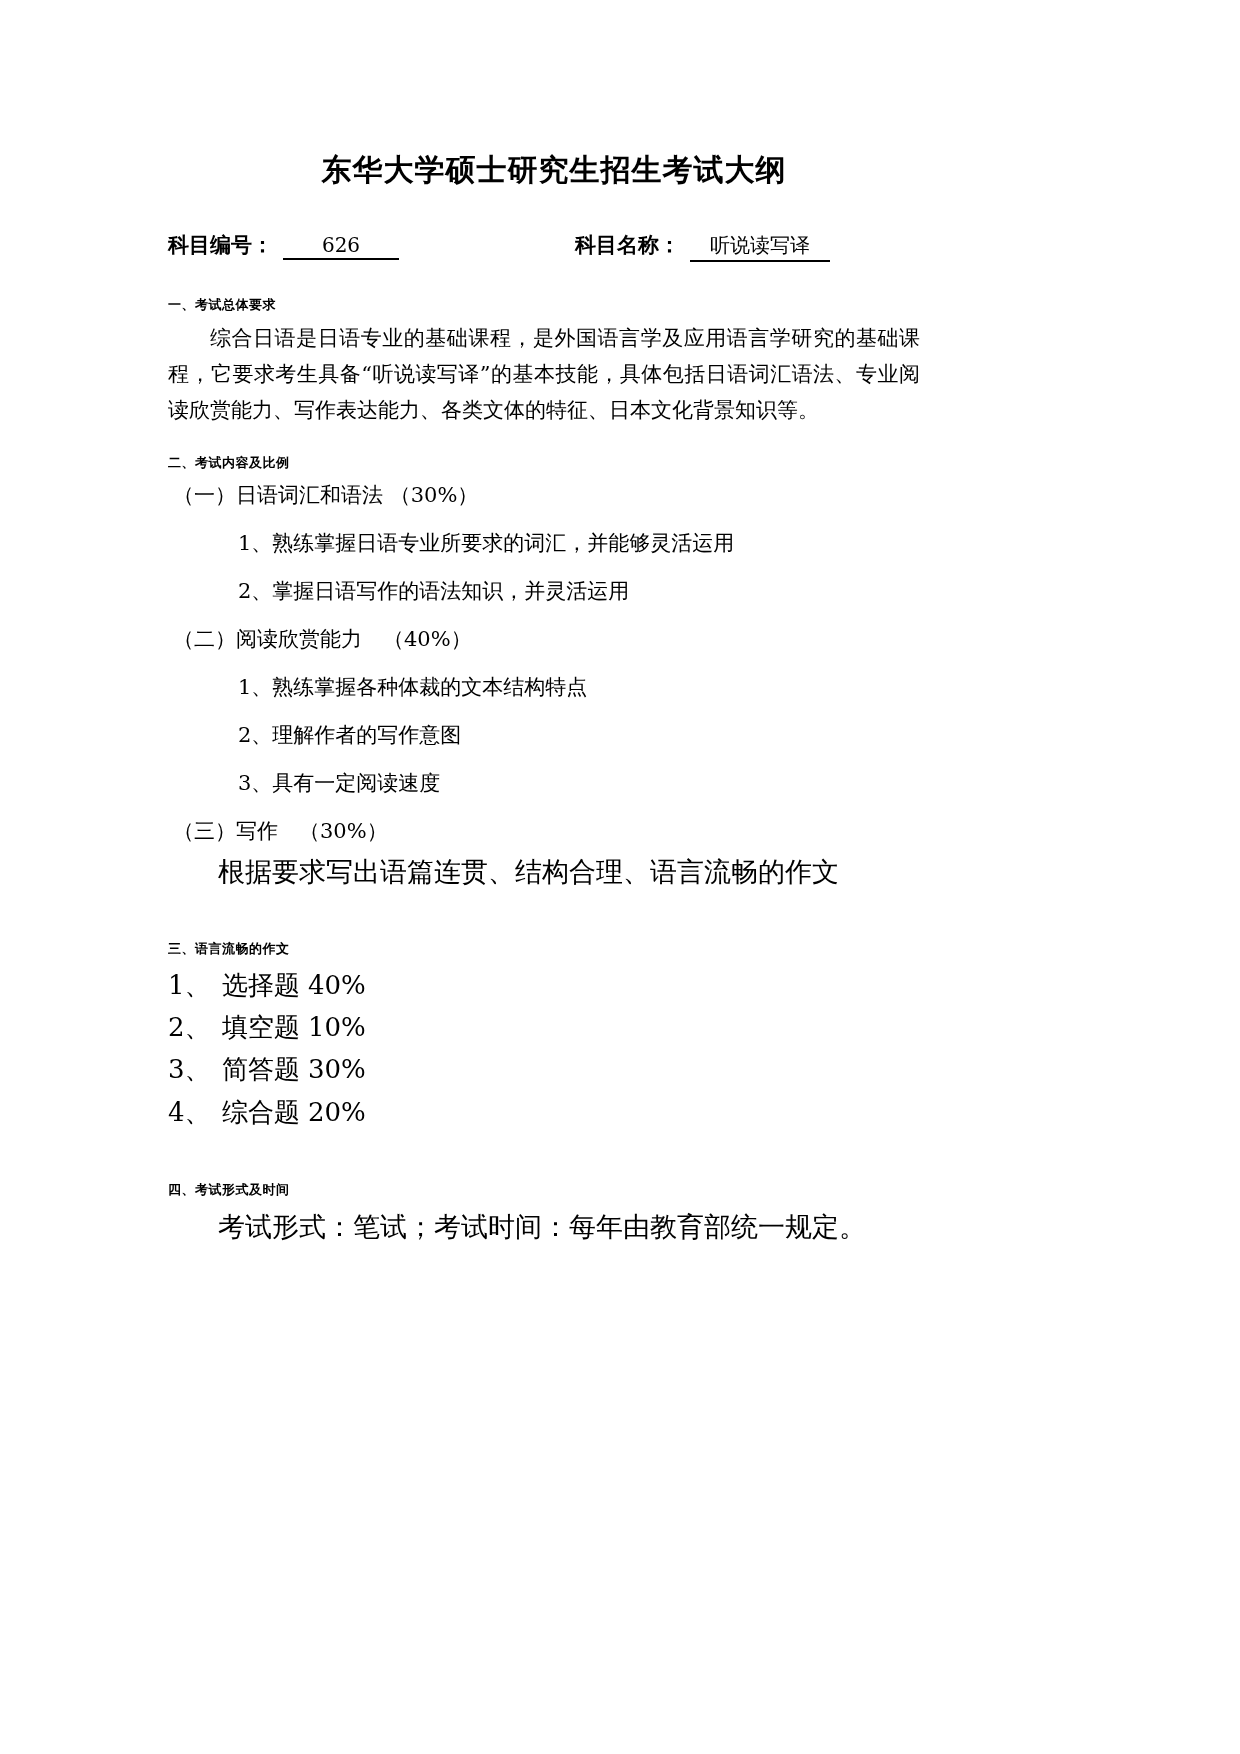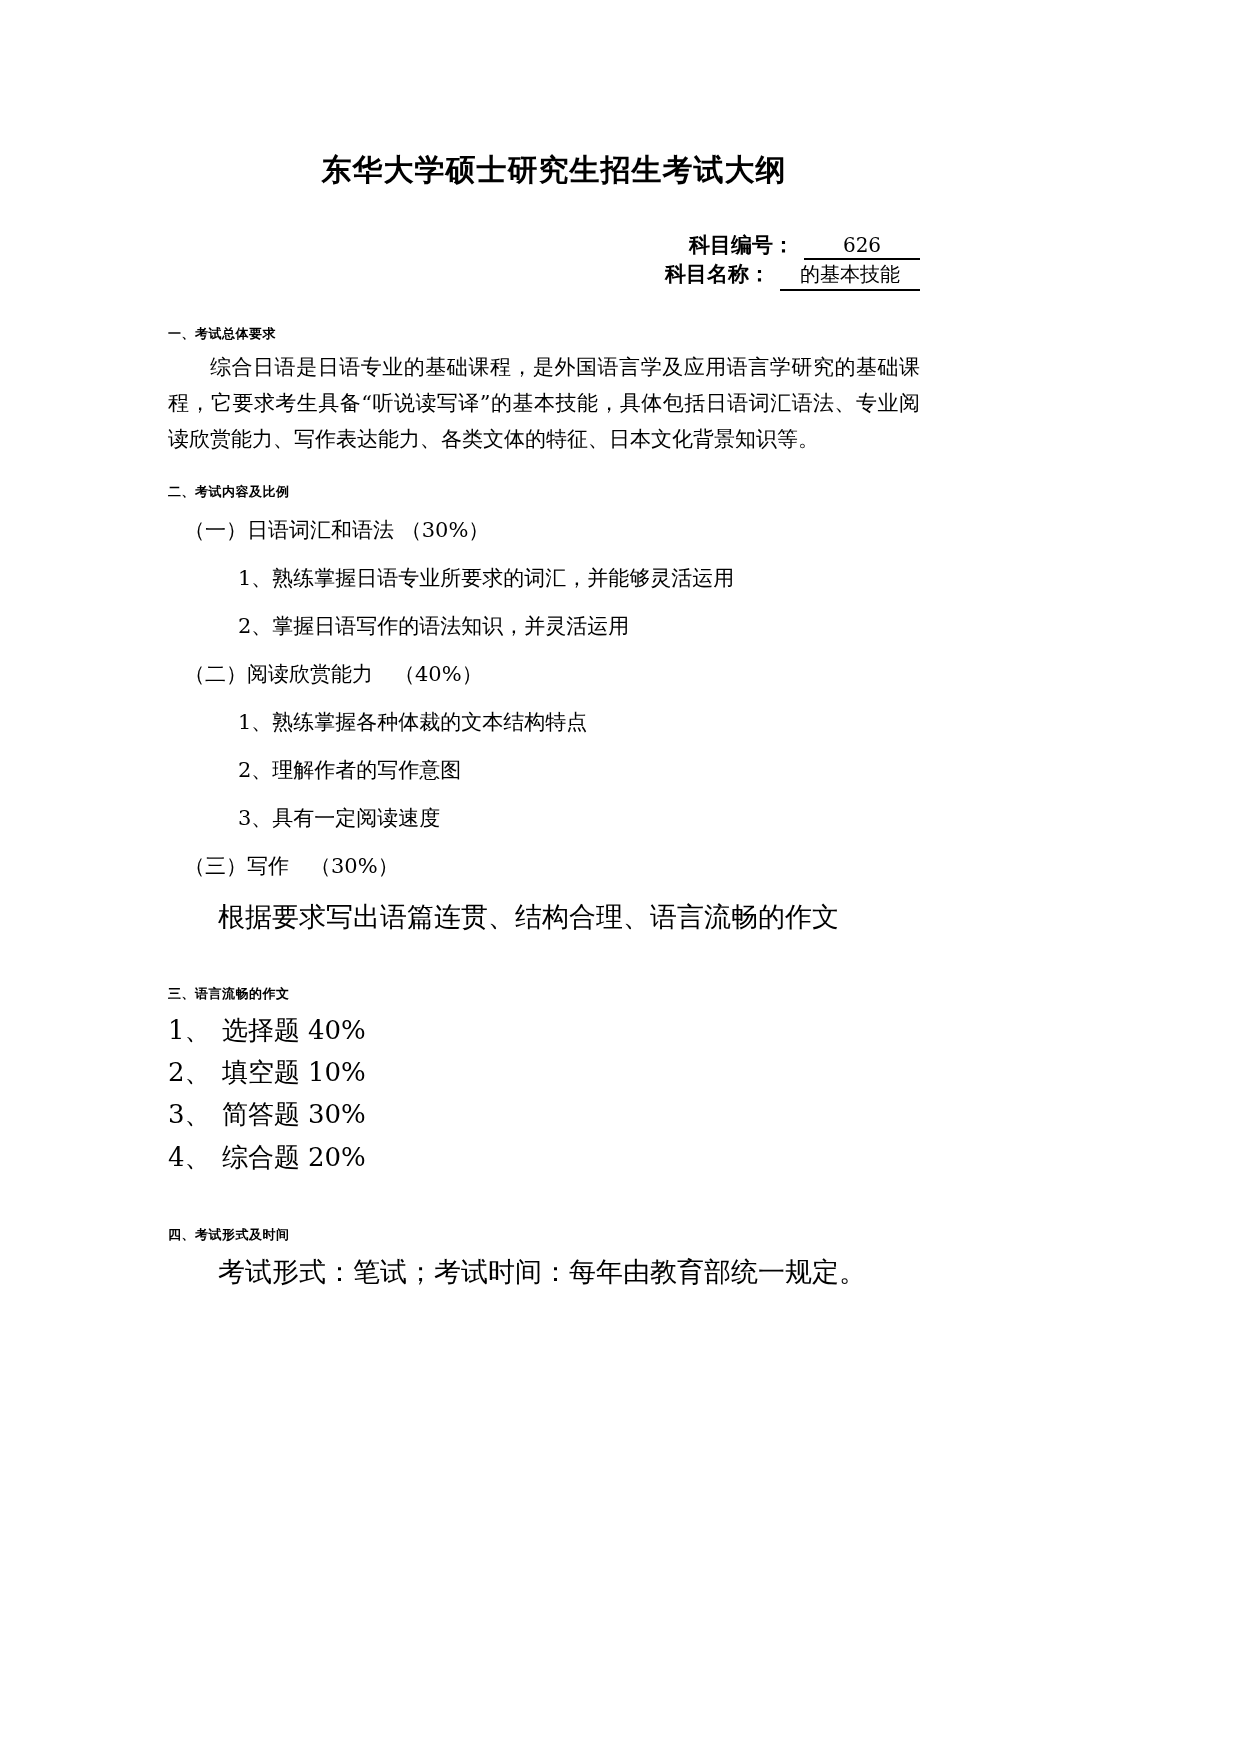--- a/index.html
+++ b/index.html
@@ -30,24 +30,23 @@
     font-size: 30px;
     letter-spacing: 1px;
     text-align: center;
     margin: 0 0 40px 0;
     padding-left: 20px;
   }
 
   
   .meta-row {
     display: flex;
-    align-items: flex-end;
+    align-items: flex-start;
     margin: 0 0 34px 0;
     font-size: 21px;
-    flex-direction: column;
   }
   .meta-block {
     display: flex;
     align-items: baseline;
     white-space: nowrap;
   }
   .meta-block.second {
     margin-left: 176px;
   }
   .meta-label {
@@ -86,21 +85,21 @@
     font-size: 21px;
     line-height: 1.72;
     text-align: justify;
     text-justify: inter-ideograph;
     text-indent: 2em;
     margin: 0;
   }
   .lvl1 {
     font-size: 21px;
     line-height: 1.62;
-    margin: 12px;
+    margin: 1px;
     padding-left: 4px;
   }
   .lvl2 {
     font-size: 21px;
     line-height: 1.62;
     margin: 14px;
     padding-left: 56px;
   }
   .lvl-indent {
     font-size: 27px;
@@ -135,21 +134,21 @@
 
   <h1 class="doc-title">东华大学硕士研究生招生考试大纲</h1>
 
   <div class="meta-row">
     <div class="meta-block">
       <span class="meta-label">科目编号：</span>
       <span class="meta-value">626</span>
     </div>
     <div class="meta-block second">
       <span class="meta-label">科目名称：</span>
-      <span class="meta-value wide">的基本技能</span>
+      <span class="meta-value wide">听说读写译</span>
     </div>
   </div>
 
   <h2 class="section-heading">一、考试总体要求</h2>
   <p class="body-para">综合日语是日语专业的基础课程，是外国语言学及应用语言学研究的基础课程，它要求考生具备“听说读写译”的基本技能，具体包括日语词汇语法、专业阅读欣赏能力、写作表达能力、各类文体的特征、日本文化背景知识等。</p>
 
   <h2 class="section-heading">二、考试内容及比例</h2>
 
   <p class="lvl1">（一）日语词汇和语法 （30%）</p>
   <p class="lvl2">1、熟练掌握日语专业所要求的词汇，并能够灵活运用</p>

